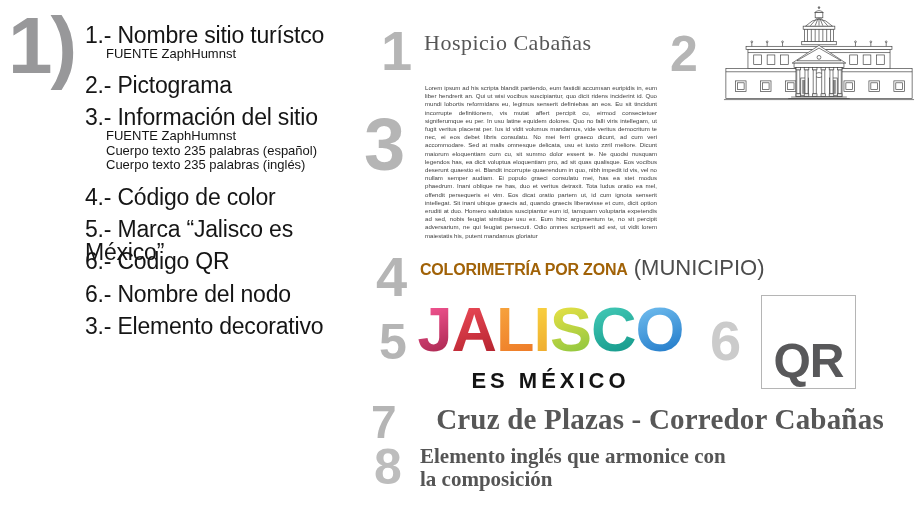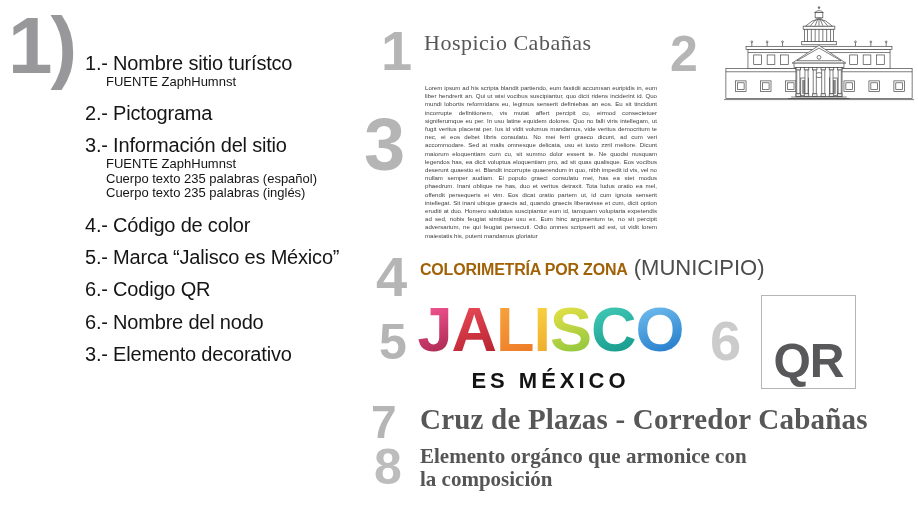--- a/index.html
+++ b/index.html
@@ -9,21 +9,21 @@
     overflow:hidden; font-family:"Liberation Sans", sans-serif;
   }
   
   .big-index {
     position:absolute; left:8px; top:6px;
     font-size:80px; font-weight:700; line-height:1; color:#98989a;
     letter-spacing:-2px;
   }
   .legend { position:absolute; left:0; top:0; width:370px; height:507px; }
   .li { position:absolute; left:85px; }
-  .li-label { font-size:20px; color:#151515; line-height:23px; letter-spacing:-0.2px;margin-top:28px; }
+  .li-label { font-size:23px; color:#151515; line-height:23px; letter-spacing:-0.2px; }
   .li-sub  { font-size:13px; color:#151515; line-height:14.5px; padding-left:21px; }
   
   .num {
     position:absolute; font-weight:700; line-height:0.82; color:#b5b5b5;
     font-family:"Liberation Sans", sans-serif;
   }
   
   .site-title {
     position:absolute; left:424px; top:30px; width:250px;
     font-family:"Liberation Serif", serif; font-size:22px; font-weight:400;
@@ -58,21 +58,21 @@
   .qr-box {
     position:absolute; left:761px; top:295px; width:95px; height:94px;
     background:#ffffff; border:1.5px solid #b5b5b5;
     display:flex; align-items:flex-end; justify-content:center;
   }
   .qr-label { font-size:48px; font-weight:800; color:#58585a; letter-spacing:-1px; }
   
   .node-name {
     position:absolute; left:420px; top:403px; width:480px;
     font-family:"Liberation Serif", serif; font-size:29px; font-weight:700;
-    color:#575757; letter-spacing:0.2px; white-space:nowrap;
+    color:#575757; letter-spacing:0.2px; white-space:nowrap;text-align:center;
   }
   
   .decor-note {
     position:absolute; left:420px; top:445px; width:400px;
     font-family:"Liberation Serif", serif; font-size:21px; font-weight:700;
     color:#555555; line-height:23px;
   }
   svg .ln { stroke:#3f3f3f; fill:none; stroke-width:0.7; }
   svg .fw { stroke:#3f3f3f; fill:#ffffff; stroke-width:0.7; }
   svg .dk { fill:#8a8a8a; stroke:none; }
@@ -252,17 +252,17 @@
   </div>
   <div class="brand-tagline">ES MÉXICO</div>
 
   <div class="qr-box">
     <span class="qr-label">QR</span>
   </div>
 
   <div class="node-name">Cruz de Plazas - Corredor Cabañas</div>
 
   <div class="decor-note">
-    <span>Elemento orgánco que armonice con</span><br>
+    <span>Elemento inglés que armonice con</span><br>
     <span>la composición</span>
   </div>
 
 </div>
 
 </body></html>

